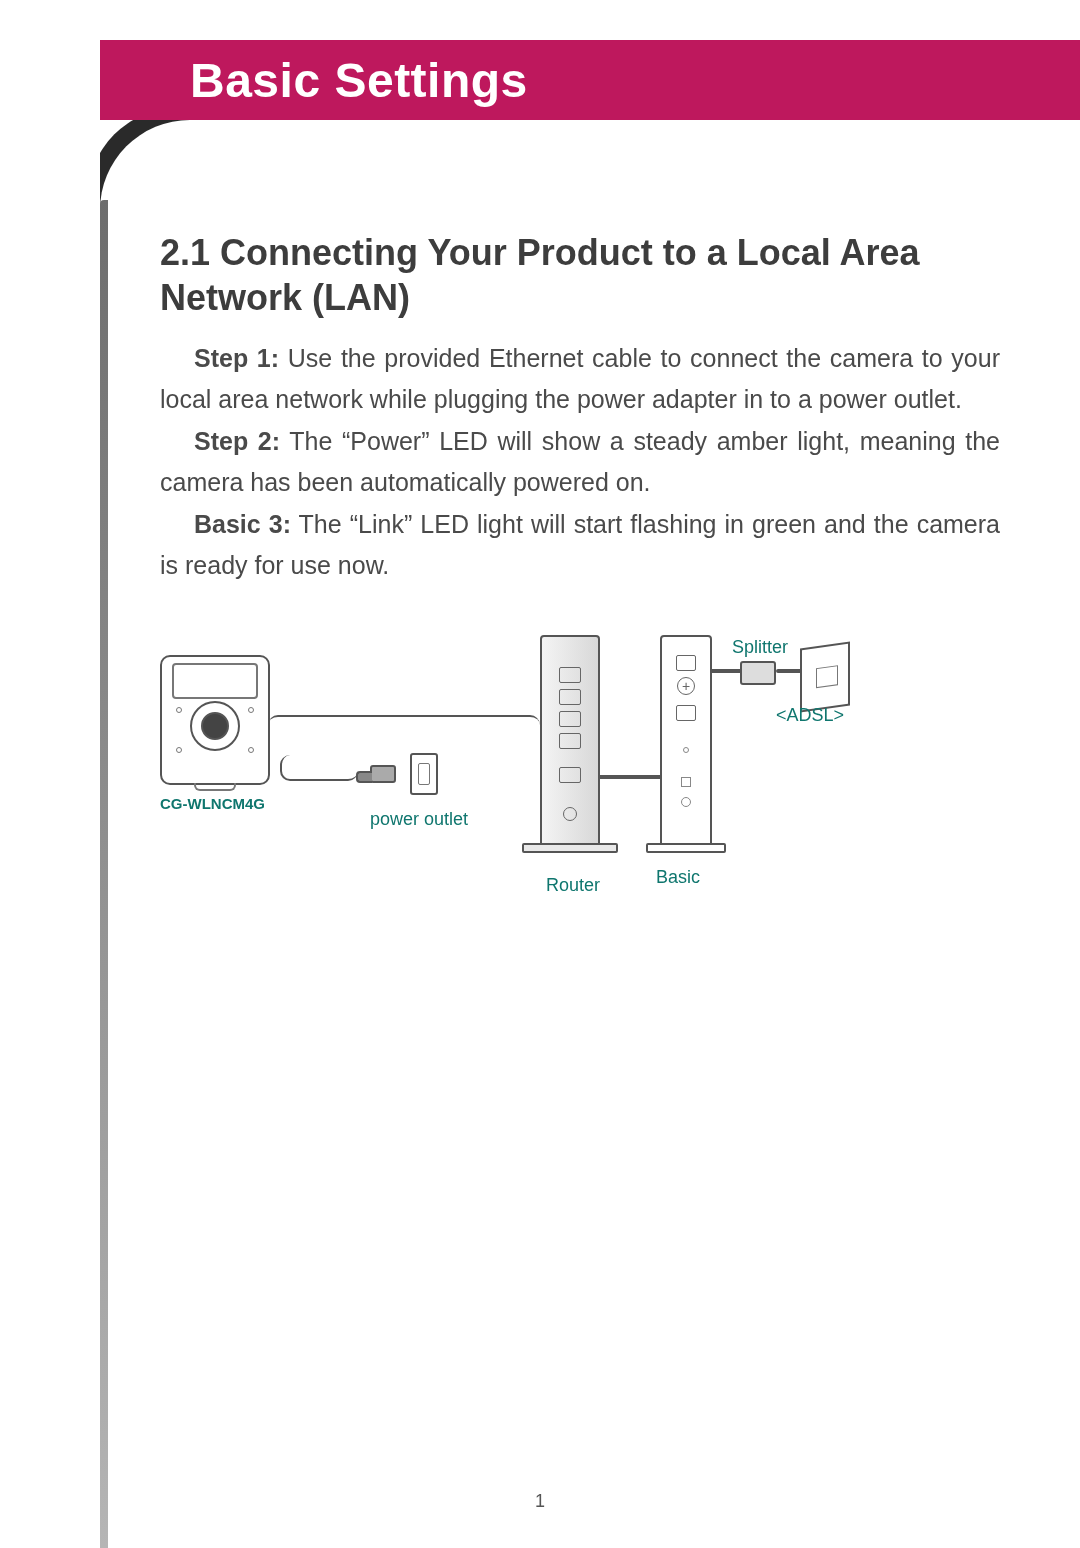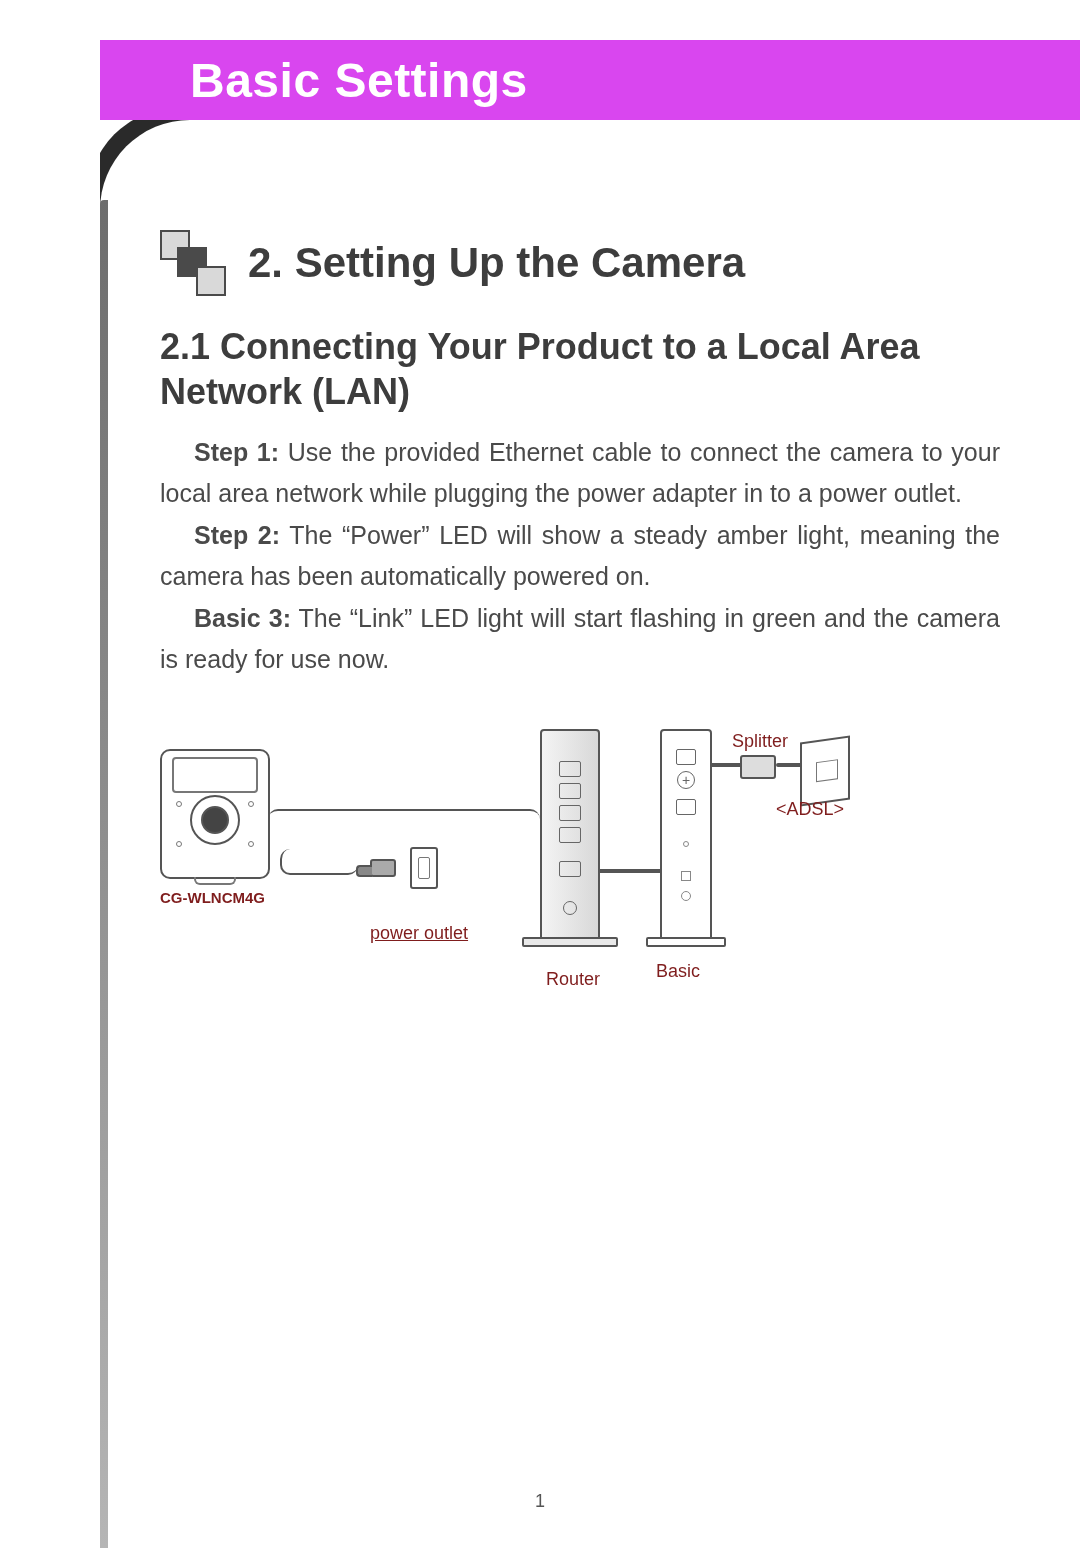--- a/index.html
+++ b/index.html
@@ -3,21 +3,21 @@
 <meta charset="utf-8">
 <style>
   * { box-sizing: border-box; margin: 0; padding: 0; }
   html, body { width: 1080px; height: 1548px; background: #fff; font-family: "Segoe UI", Arial, sans-serif; color: #4a4a4a; }
   .page { position: relative; width: 1080px; height: 1548px; overflow: hidden; }
 
   
   .header-bar {
     position: absolute;
     top: 40px; left: 100px; right: 0; height: 80px;
-    background: #d946ef;
+    background: #be185d;
     display: flex; align-items: center;
     padding-left: 90px;
   }
   .header-bar h1 { color: #fff; font-size: 48px; font-weight: 700; letter-spacing: 0.5px; }
   
   .inner-corner {
     position: absolute;
     top: 120px; left: 100px;
     width: 180px; height: 180px;
     background: #fff;
@@ -71,21 +71,21 @@
     margin-bottom: 2px;
   }
   .body-text .step-label { font-weight: 700; margin-left: 34px; }
 
   
   .diagram {
     position: relative;
     margin-top: 60px;
     width: 820px; height: 280px;
   }
-  .dia-label { position: absolute; font-size: 18px; color: #7f1d1d; }
+  .dia-label { position: absolute; font-size: 18px; color: #0f766e; }
   .dia-label.small { font-size: 15px; font-weight: 600; }
 
   
   .camera {
     position: absolute; top: 10px; left: 0;
     width: 110px; height: 130px;
     border: 2.5px solid #555; border-radius: 10px;
     background: #fff;
   }
   .camera .top-plate {
@@ -168,28 +168,20 @@
 
   <div class="header-bar">
     <h1>Basic Settings</h1>
   </div>
 
   <div class="inner-corner"></div>
   <div class="frame-left"></div>
 
   <div class="content">
 
-    <div class="section-title">
-      <div class="squares-icon">
-        <div class="sq light tl"></div>
-        <div class="sq mid"></div>
-        <div class="sq light br"></div>
-      </div>
-      <h2>2. Setting Up the Camera</h2>
-    </div>
 
     <div class="subsection">
       <h3>2.1 Connecting Your Product to a Local Area Network (LAN)</h3>
     </div>
 
     <div class="body-text">
       <p>
         <span class="step-label">Step 1:</span><span> Use the provided Ethernet cable to connect the camera to your local area network while plugging the power adapter in to a power outlet.</span>
       </p>
       <p>
@@ -211,21 +203,21 @@
           <div class="dot d4"></div>
         <div class="foot"></div>
       </div>
       <div class="dia-label small" style="top:150px;left:0;">CG-WLNCM4G</div>
 
       <div class="cable c-cam-router"></div>
       <div class="cable c-cam-power"></div>
 
       <div class="plug"></div>
       <div class="outlet"></div>
-      <div class="dia-label" style="top:184px;left:210px;text-decoration:underline;">power outlet</div>
+      <div class="dia-label" style="top:164px;left:210px;">power outlet</div>
 
       <div class="router">
         <div class="port p1"></div>
           <div class="port p2"></div>
           <div class="port p3"></div>
           <div class="port p4"></div>
         <div class="port p5"></div>
           <div class="port pwr"></div>
       </div>
       <div class="router-base"></div>

